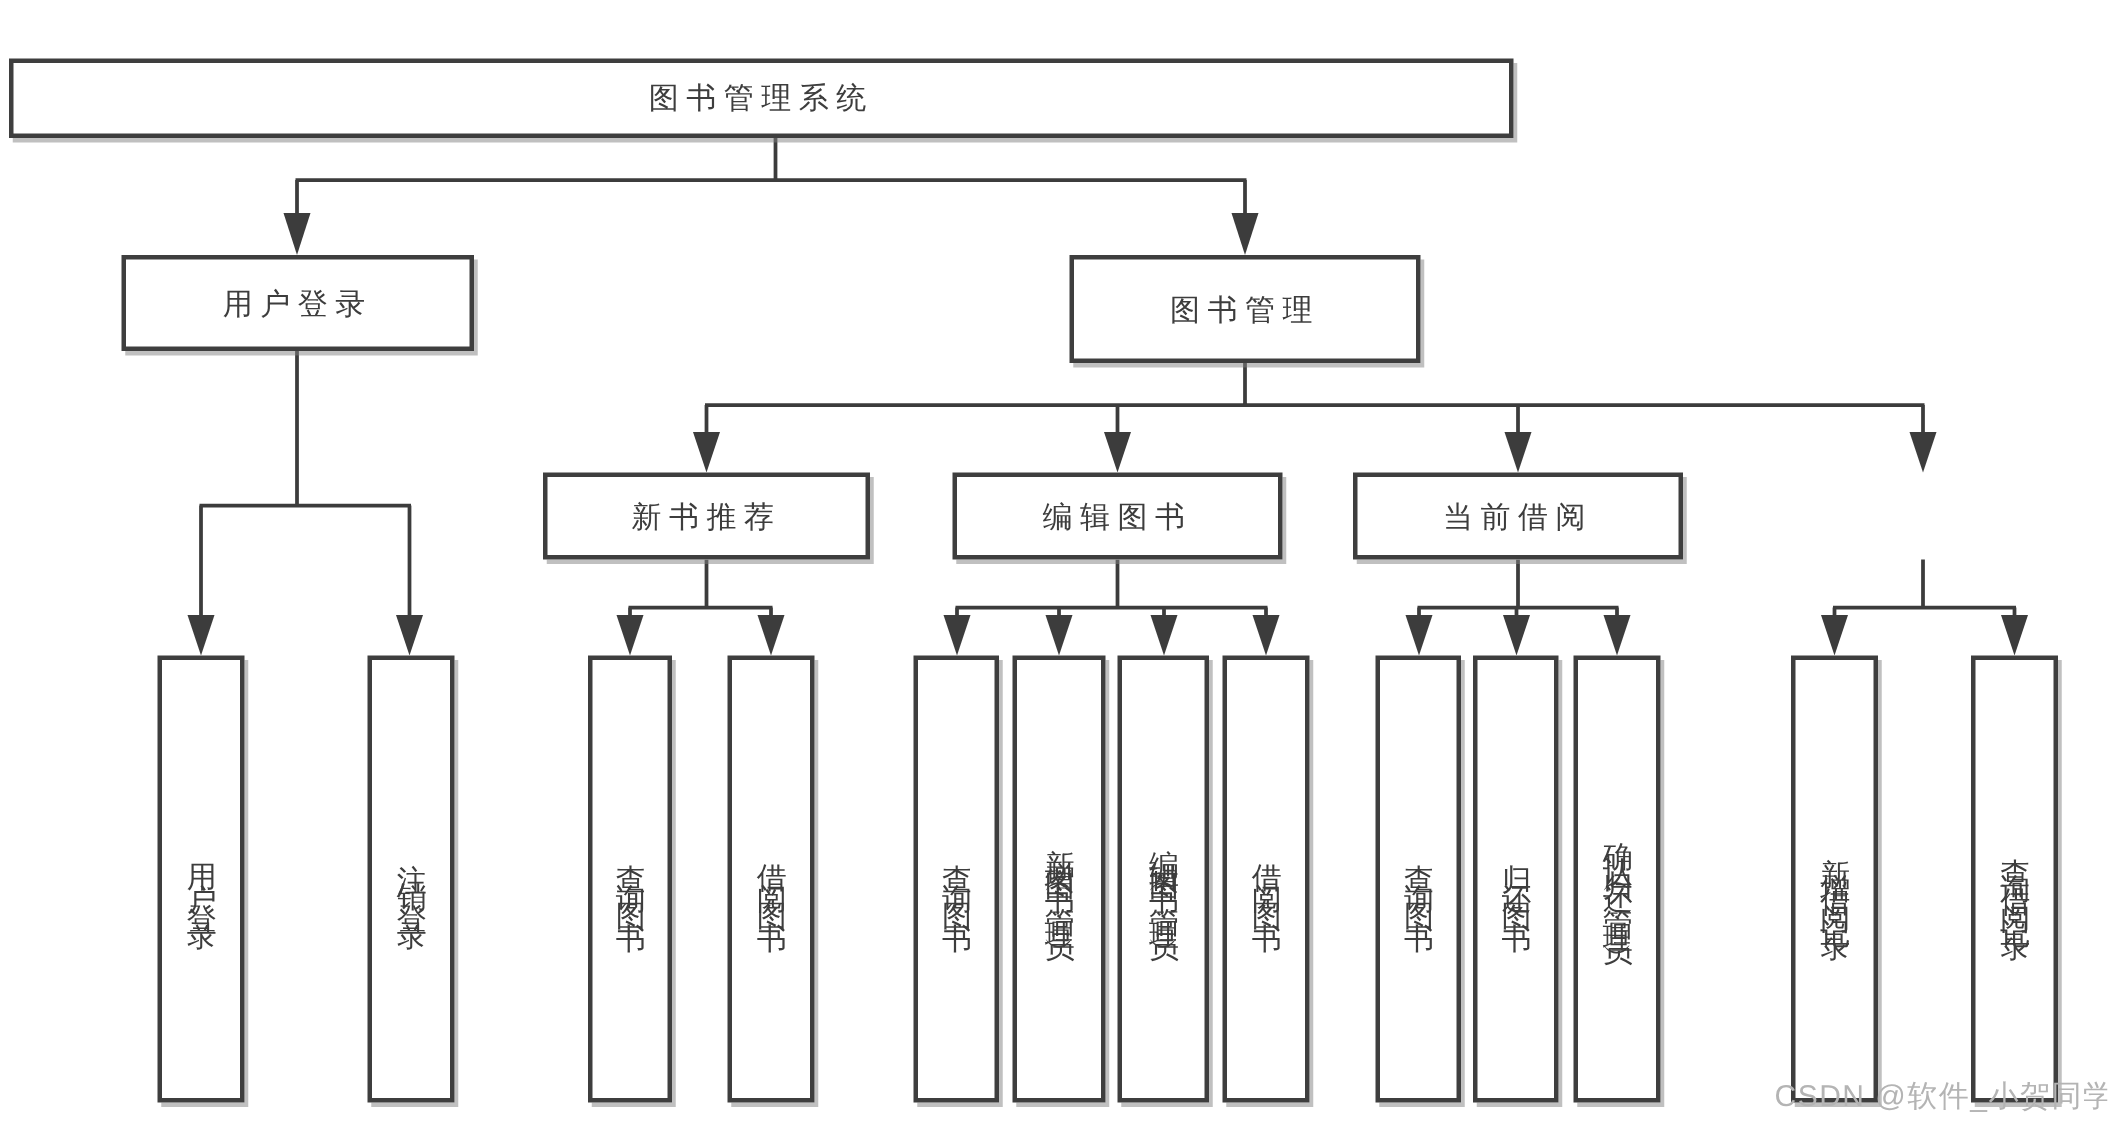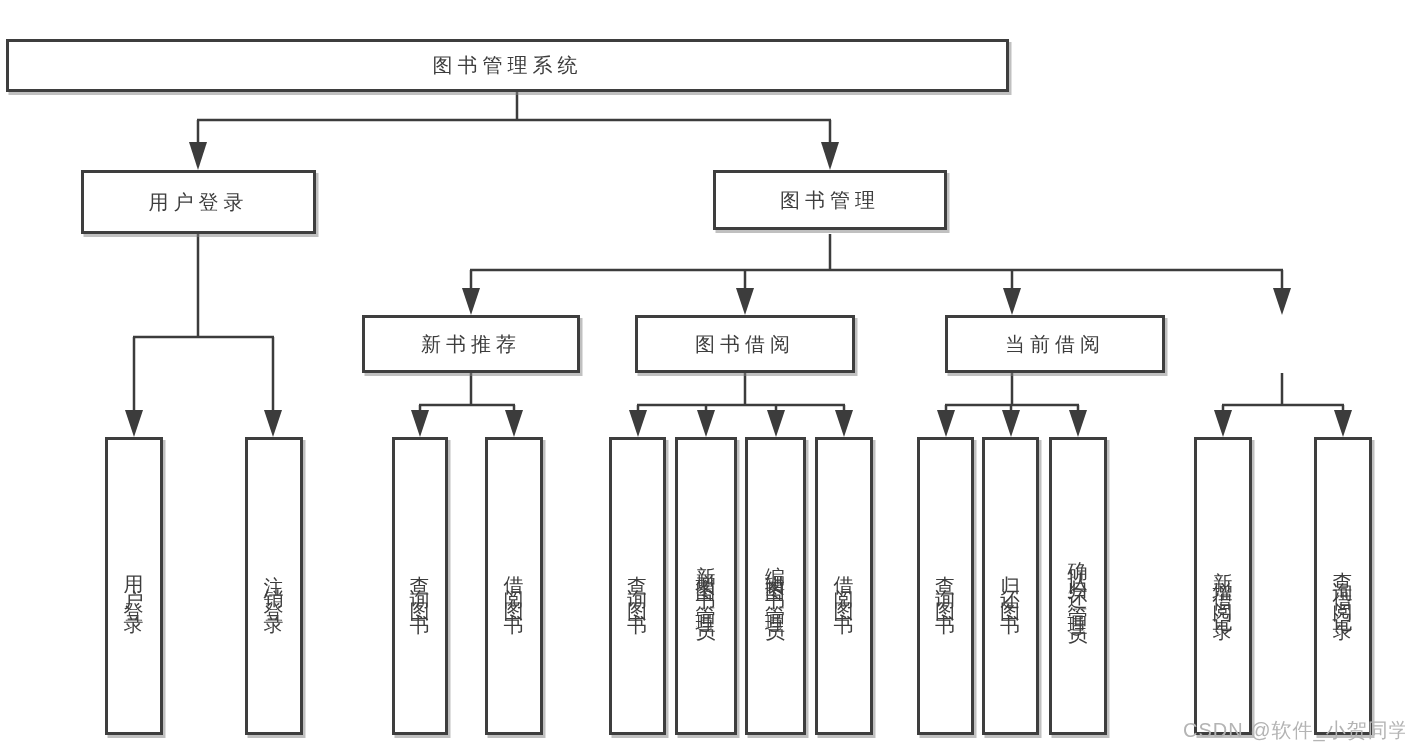--- a/index.html
+++ b/index.html
@@ -43,25 +43,25 @@
   }
   .sp4 { letter-spacing: 13px; }
   .sp6 { letter-spacing: 10px; }
   .sp8 { letter-spacing: 9px; }
   .sp9 { letter-spacing: 8px; }
 
   
   .n-root   { left: 6px;  top: 15px;  width: 1003px; height: 53px; margin-top: 24px; }
   
   .n-login  { left: 81px;  top: 170px; width: 235px; height: 64px; }
-  .n-mgmt   { left: 713px; top: 170px; width: 234px; height: 60px; }
+  .n-mgmt   { left: 713px; top: 170px; width: 234px; height: 72px; }
   
   .n-newbk  { left: 362px;  top: 315px; width: 218px; height: 58px; justify-content: center; }
   .n-borrow { left: 635px;  top: 315px; width: 220px; height: 58px; }
-  .n-curr   { left: 902px;  top: 315px; width: 220px; height: 58px; margin-left: 43px; }
+  .n-curr   { left: 902px;  top: 315px; width: 220px; height: 58px; }
   .n-record { left: 1172px; top: 315px; width: 220px; height: 58px; }
   
   .leaf { top: 437px; height: 298px; }
   .l1  { left: 105px;  width: 58px; }
   .l2  { left: 245px;  width: 58px; }
   .l3  { left: 392px;  width: 56px; }
   .l4  { left: 485px;  width: 58px; }
   .l5  { left: 609px;  width: 57px; }
   .l6  { left: 675px;  width: 62px; }
   .l7  { left: 745px;  width: 61px; }
@@ -136,21 +136,21 @@
     <span class="h-label">用户登录</span>
   </div>
   <div class="box n-mgmt">
     <span class="h-label">图书管理</span>
   </div>
 
   <div class="box n-newbk">
     <span class="h-label">新书推荐</span>
   </div>
   <div class="box n-borrow">
-    <span class="h-label">图书借阅</span>
+    <span class="h-label">编辑图书</span>
   </div>
   <div class="box n-curr">
     <span class="h-label">当前借阅</span>
   </div>
 
   <div class="box leaf l1">
     <span class="v-label sp4">用户登录</span>
   </div>
   <div class="box leaf l2">
     <span class="v-label sp4">注销登录</span>

